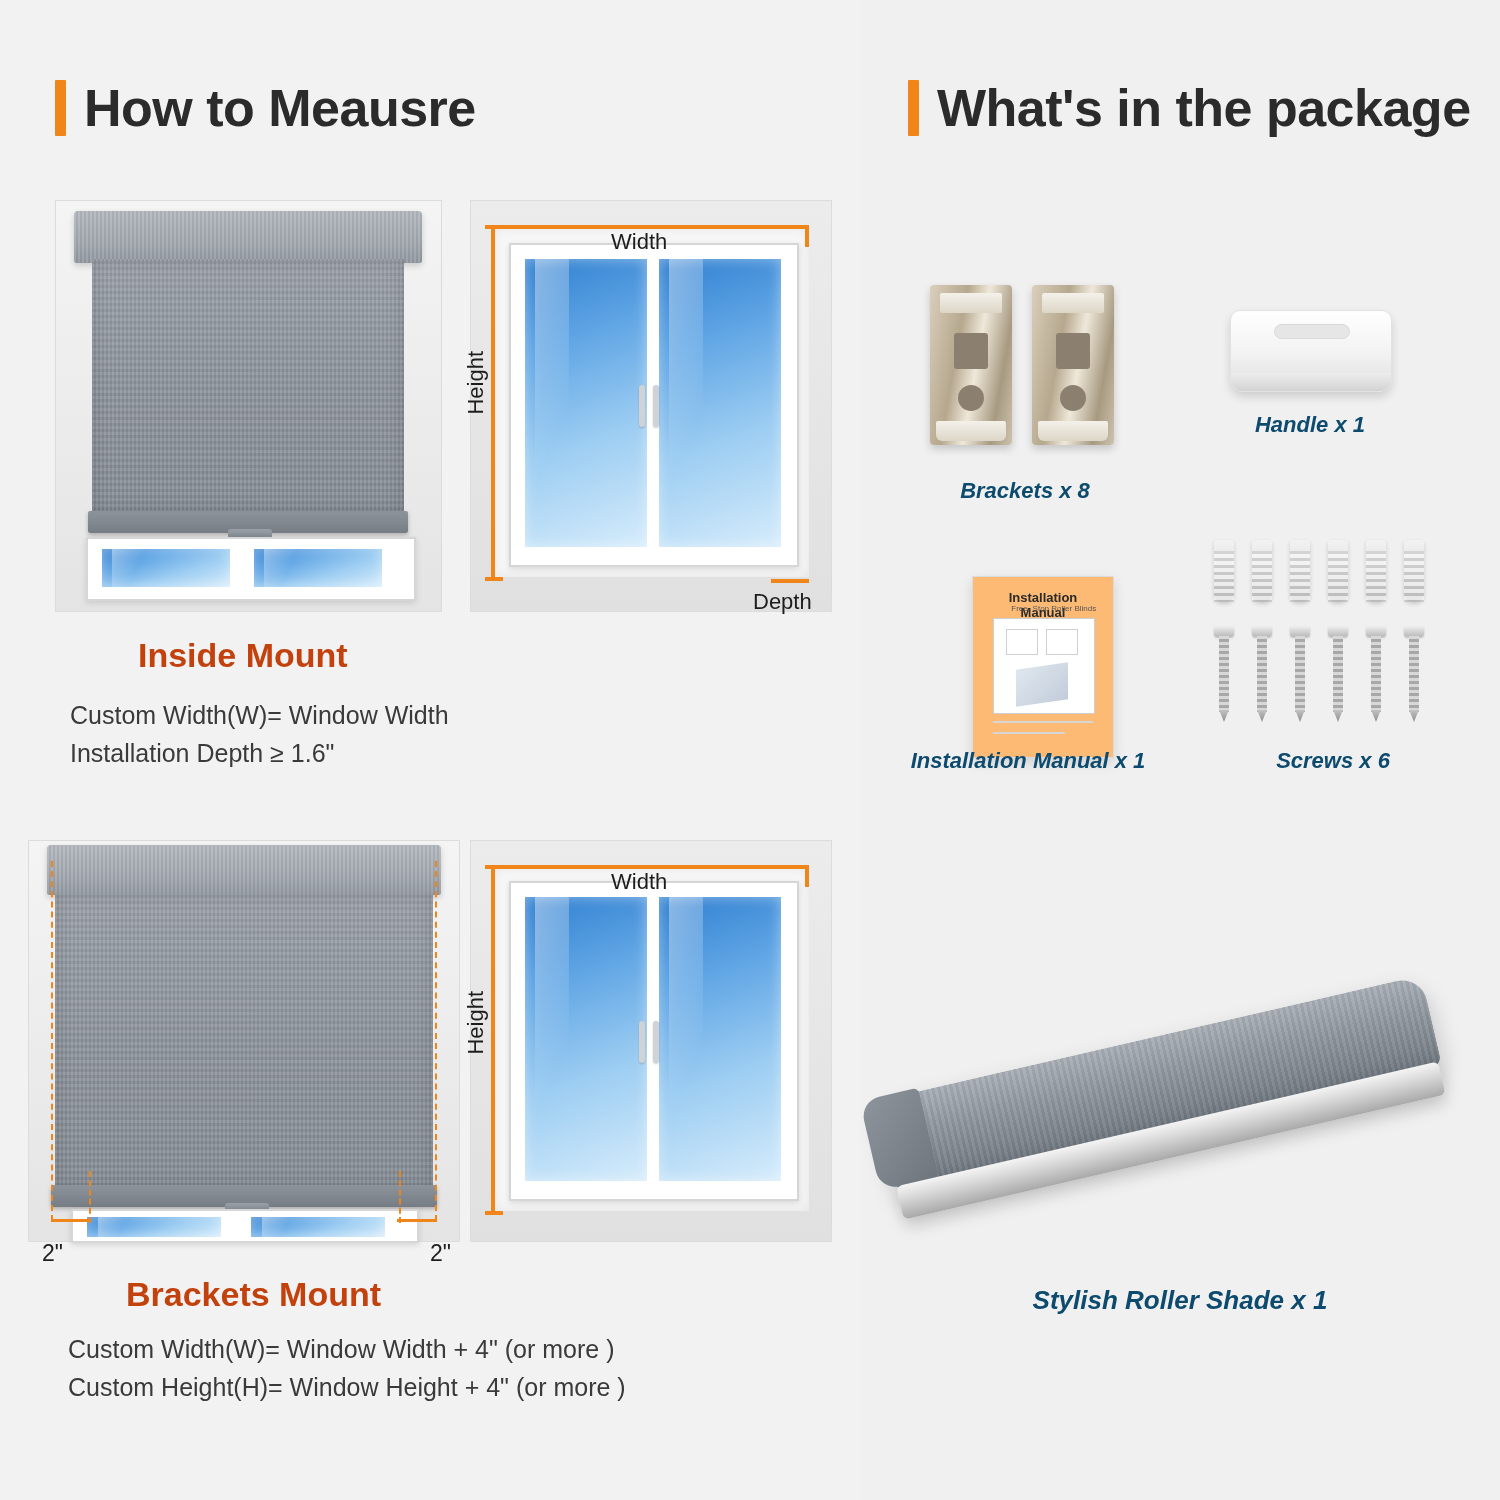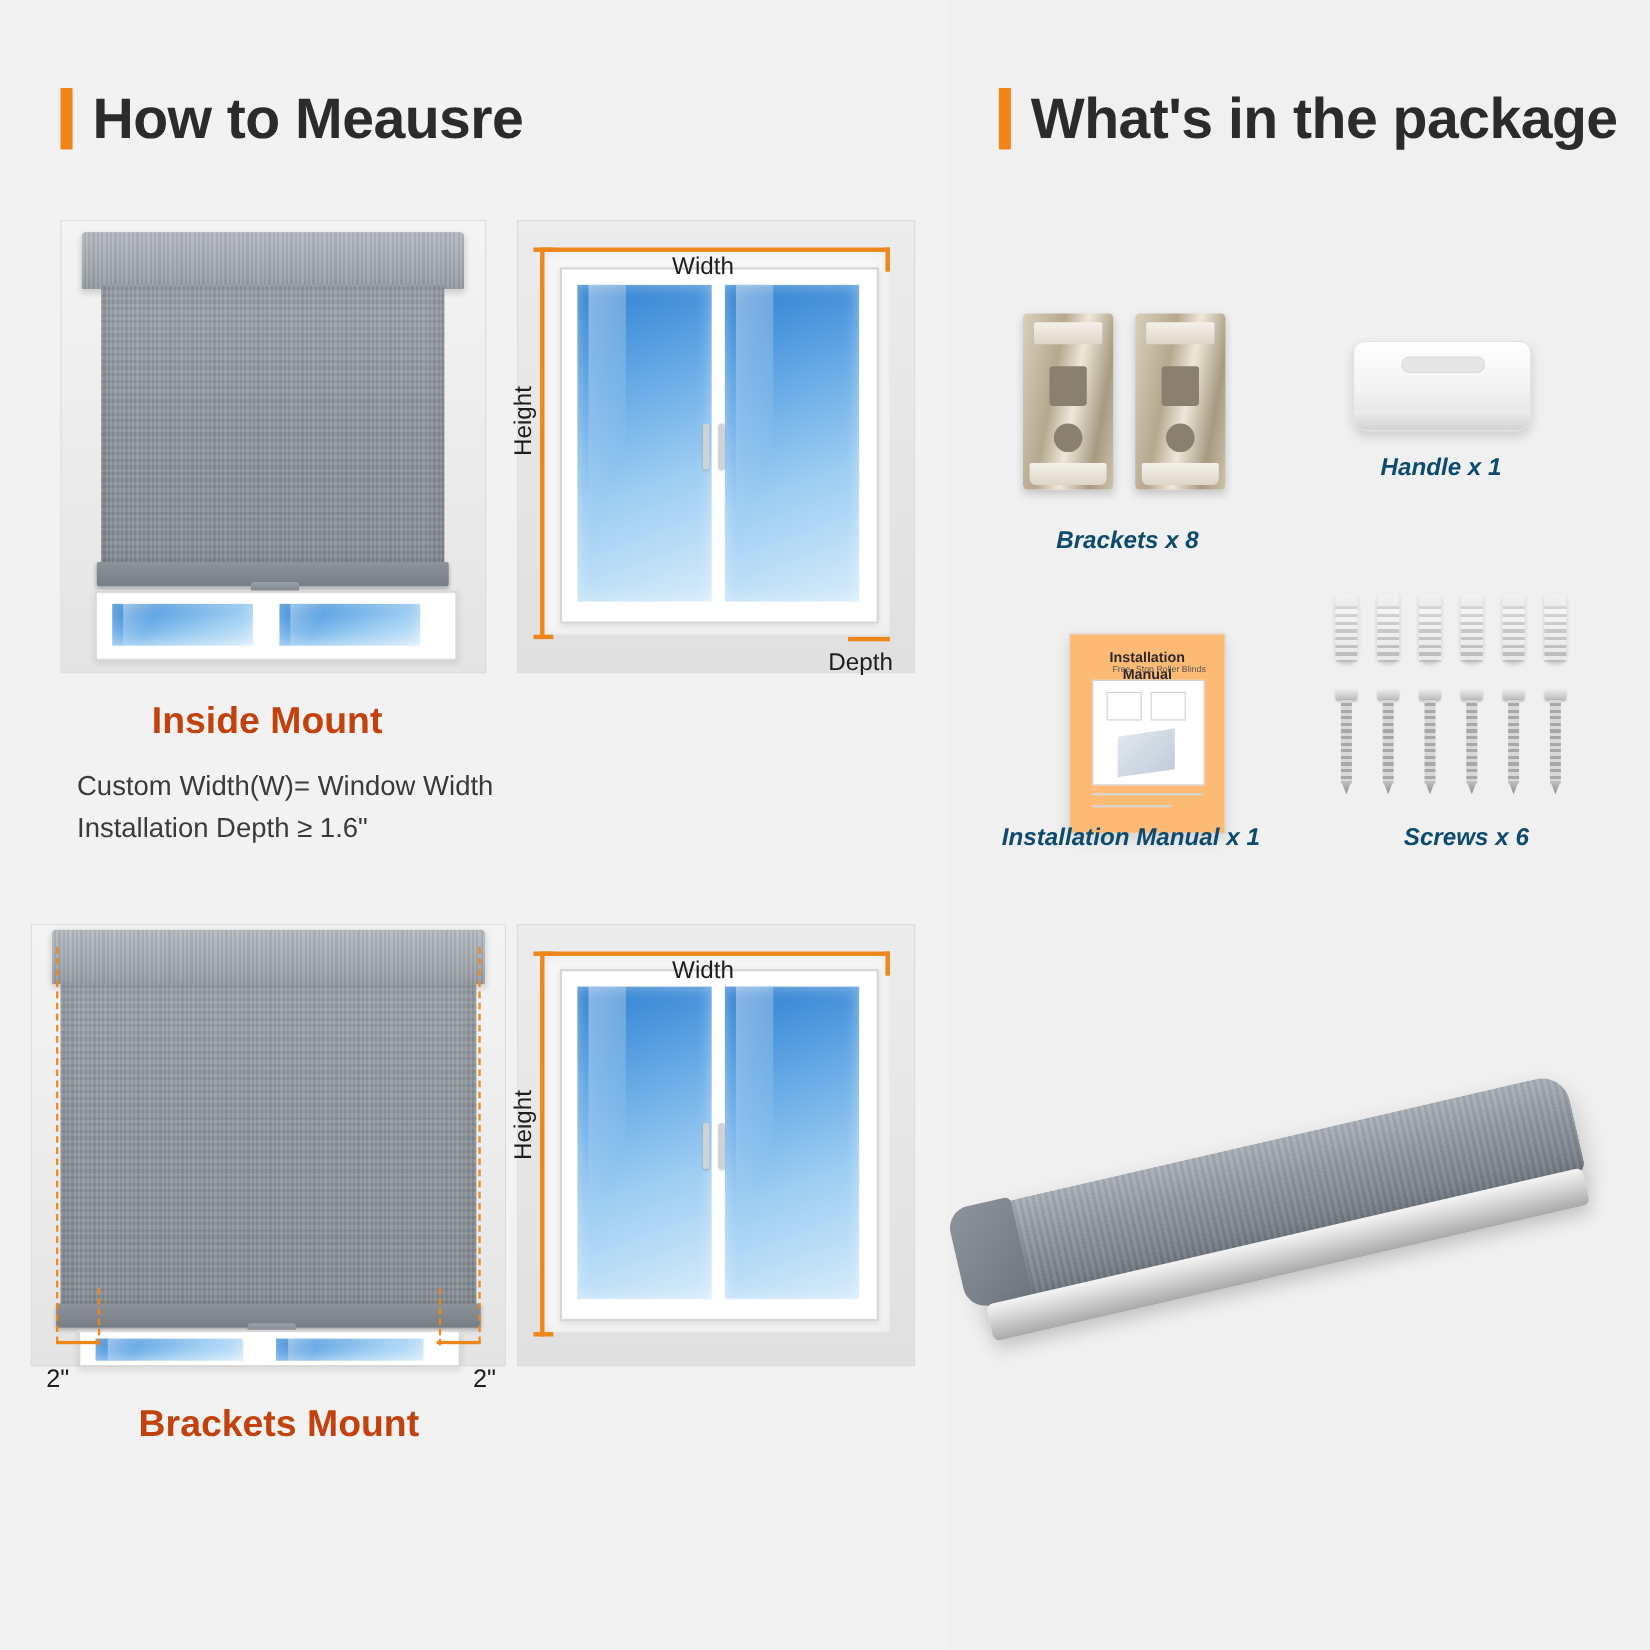--- a/index.html
+++ b/index.html
@@ -243,20 +243,24 @@
       <div class="dim-line" style="left:20px;top:24px;width:4px;height:350px;"></div>
       <div class="dim-line" style="left:14px;top:24px;width:18px;height:4px;"></div>
       <div class="dim-line" style="left:14px;top:370px;width:18px;height:4px;"></div>
       <div class="dim-line" style="left:24px;top:24px;width:314px;height:4px;"></div>
       <div class="dim-line" style="left:334px;top:24px;width:4px;height:22px;"></div>
       <div class="dim-label" style="left:140px;top:28px;">Width</div>
       <div class="dim-label vert" style="left:-8px;top:150px;">Height</div>
     </div>
 
     <div class="mount-title" style="left:126px;top:1275px;">Brackets Mount</div>
+    <div class="mount-lines" style="left:68px;top:1330px;width:760px;">
+      <div>Custom Width(W)= Window Width + 4" (or more )</div>
+      <div>Custom Height(H)= Window Height + 4" (or more )</div>
+    </div>
   </div>
 
   <div class="right-col">
 
     <div class="heading" id="h-package">
       <div class="bar"></div>
       <div class="txt">What's in the package</div>
     </div>
 
     <div class="bracket" style="left:70px;top:285px;width:82px;height:160px;">
@@ -345,15 +349,16 @@
           <div class="tip"></div>
         </div>
     </div>
     <div class="pkg-caption" style="left:338px;top:748px;width:270px;">Screws  x 6</div>
 
     <div class="roller-product" style="left:0;top:900px;width:640px;height:420px;">
       <div class="roller-tube" style="left:26px;top:200px;width:560px;height:92px;"></div>
       <div class="roller-cap" style="left:10px;top:200px;width:60px;height:92px;"></div>
       <div class="roller-bottom" style="left:40px;top:286px;width:556px;height:34px;"></div>
     </div>
+    <div class="pkg-caption" style="left:80px;top:1285px;width:480px;font-size:26px;">Stylish Roller Shade x 1</div>
 
   </div>
 </div>
 
 </body></html>

